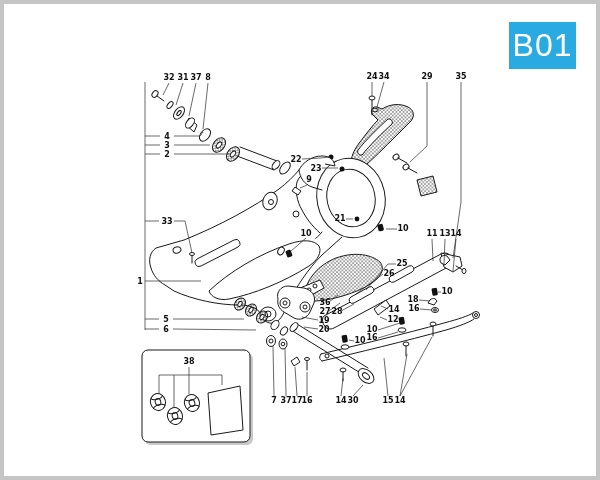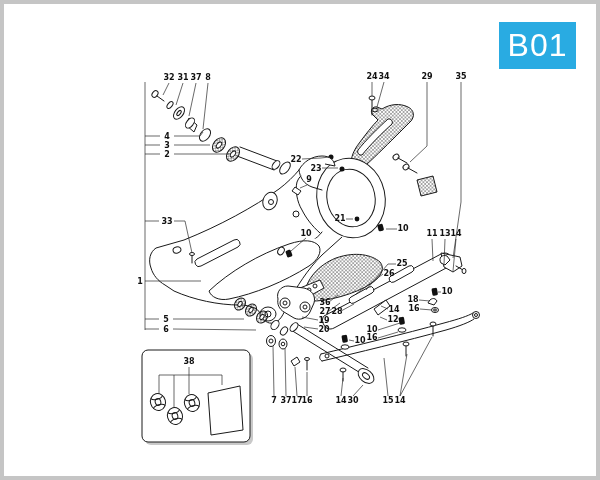--- a/index.html
+++ b/index.html
@@ -2,21 +2,21 @@
 <html><head>
 <meta charset="utf-8">
 <style>
   html,body{margin:0;padding:0;background:#ffffff;}
   .stage{
     position:relative;width:600px;height:480px;box-sizing:border-box;
     background:#ffffff;border:4px solid #c5c5c5;overflow:hidden;
     font-family:"Liberation Sans", sans-serif;
   }
   .code-badge{
-    position:absolute;top:18px;right:20px;width:77px;height:47px;
+    position:absolute;top:18px;right:20px;width:67px;height:47px;
     display:flex;align-items:center;justify-content:center;
     font-family:"Liberation Sans", sans-serif;
     font-size:32px;font-weight:400;letter-spacing:1px;
     color:#fff;background:#29abe2;
   }
   svg{position:absolute;left:0;top:0;}
   .ln{stroke:#1a1a1a;stroke-width:1;fill:none;stroke-linecap:round;stroke-linejoin:round;}
   .fw{stroke:#1a1a1a;stroke-width:1;fill:#ffffff;stroke-linejoin:round;}
   .fh{stroke:#1a1a1a;stroke-width:1;fill:url(#xh);stroke-linejoin:round;}
   .bk{fill:#111;stroke:none;}

